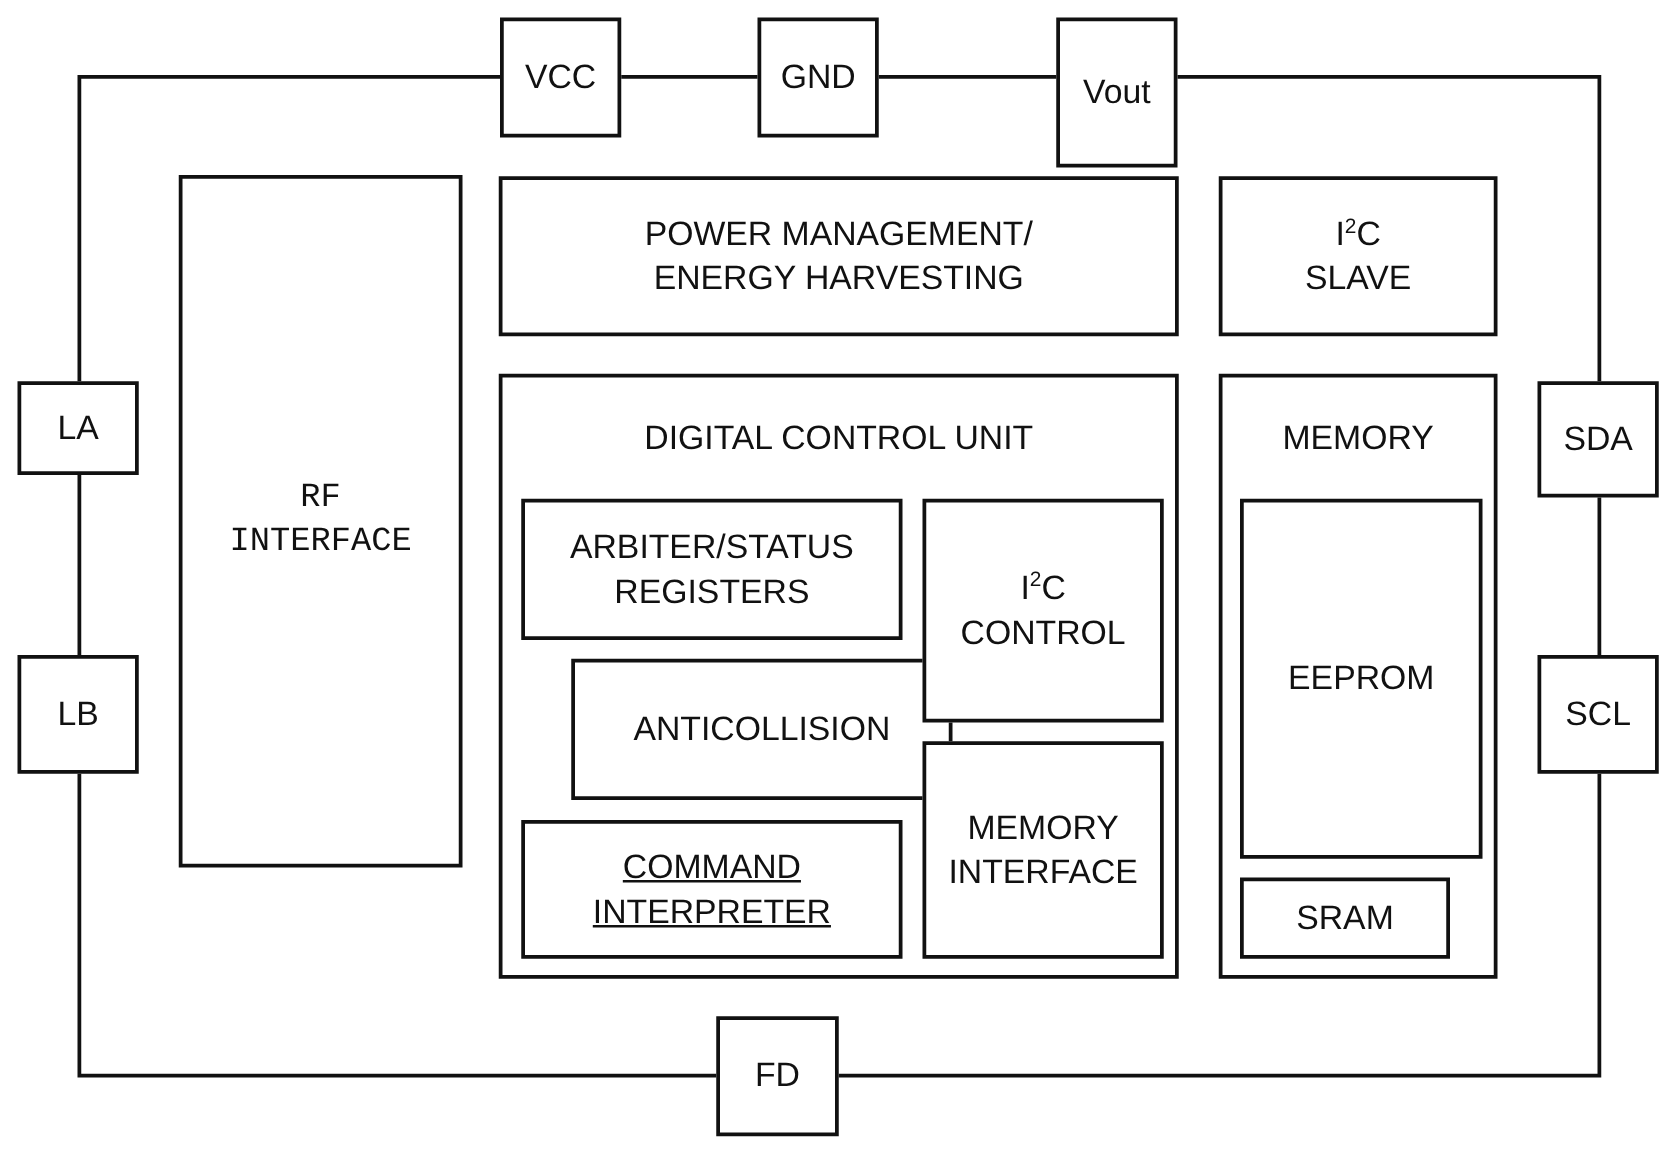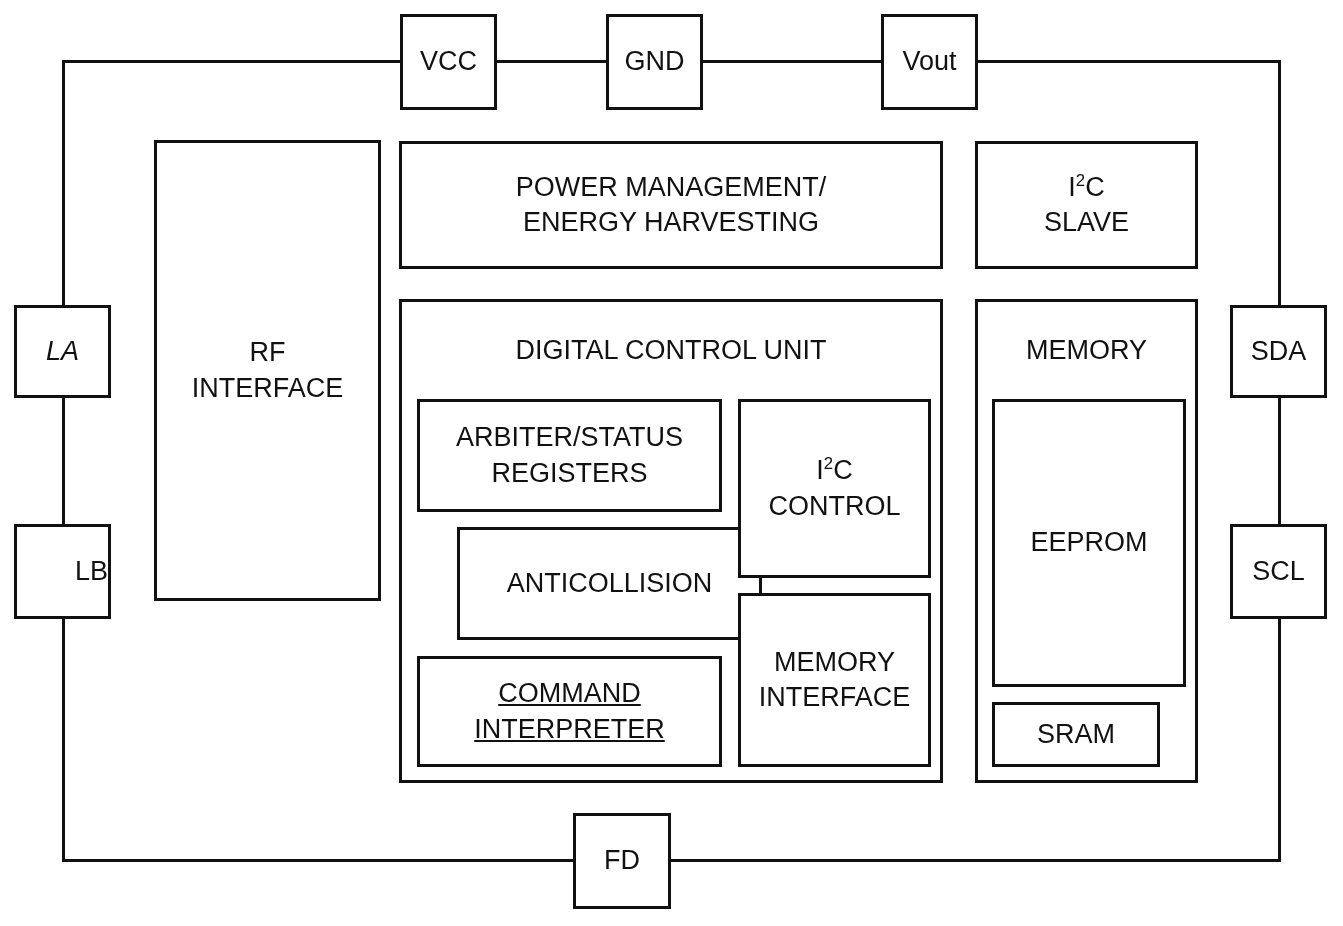--- a/index.html
+++ b/index.html
@@ -53,43 +53,43 @@
 <div class="canvas">
 
   <div class="outline" style="left:62px; top:60px; width:1219px; height:802px;"></div>
 
   <div class="box pin" style="left:400px; top:14px; width:97px; height:96px;">
     <span>VCC</span>
   </div>
   <div class="box pin" style="left:606px; top:14px; width:97px; height:96px;">
     <span>GND</span>
   </div>
-  <div class="box pin" style="left:881px; top:14px; width:97px; height:96px;">
+  <div class="box pin" style="left:845px; top:14px; width:97px; height:120px;">
     <span>Vout</span>
   </div>
 
-  <div class="box pin" style="left:14px; top:305px; width:97px; height:93px;font-style:italic;">
+  <div class="box pin" style="left:14px; top:305px; width:97px; height:75px;">
     <span>LA</span>
   </div>
-  <div class="box pin" style="left:14px; top:524px; width:97px; height:95px;align-items:flex-end;">
+  <div class="box pin" style="left:14px; top:524px; width:97px; height:95px;">
     <span>LB</span>
   </div>
 
   <div class="box pin" style="left:1230px; top:305px; width:97px; height:93px;">
     <span>SDA</span>
   </div>
   <div class="box pin" style="left:1230px; top:524px; width:97px; height:95px;justify-content:center;">
     <span>SCL</span>
   </div>
 
   <div class="box pin" style="left:573px; top:813px; width:98px; height:96px;">
     <span>FD</span>
   </div>
 
-  <div class="box" style="left:154px; top:140px; width:227px; height:461px;">
+  <div class="box" style="left:143px; top:140px; width:227px; height:554px;font-family:Liberation Mono, monospace;">
     <span>RF</span>
     <span>INTERFACE</span>
   </div>
 
   <div class="box" style="left:399px; top:141px; width:544px; height:128px;">
     <span>POWER MANAGEMENT/</span>
     <span>ENERGY HARVESTING</span>
   </div>
 
   <div class="box" style="left:975px; top:141px; width:223px; height:128px;">

